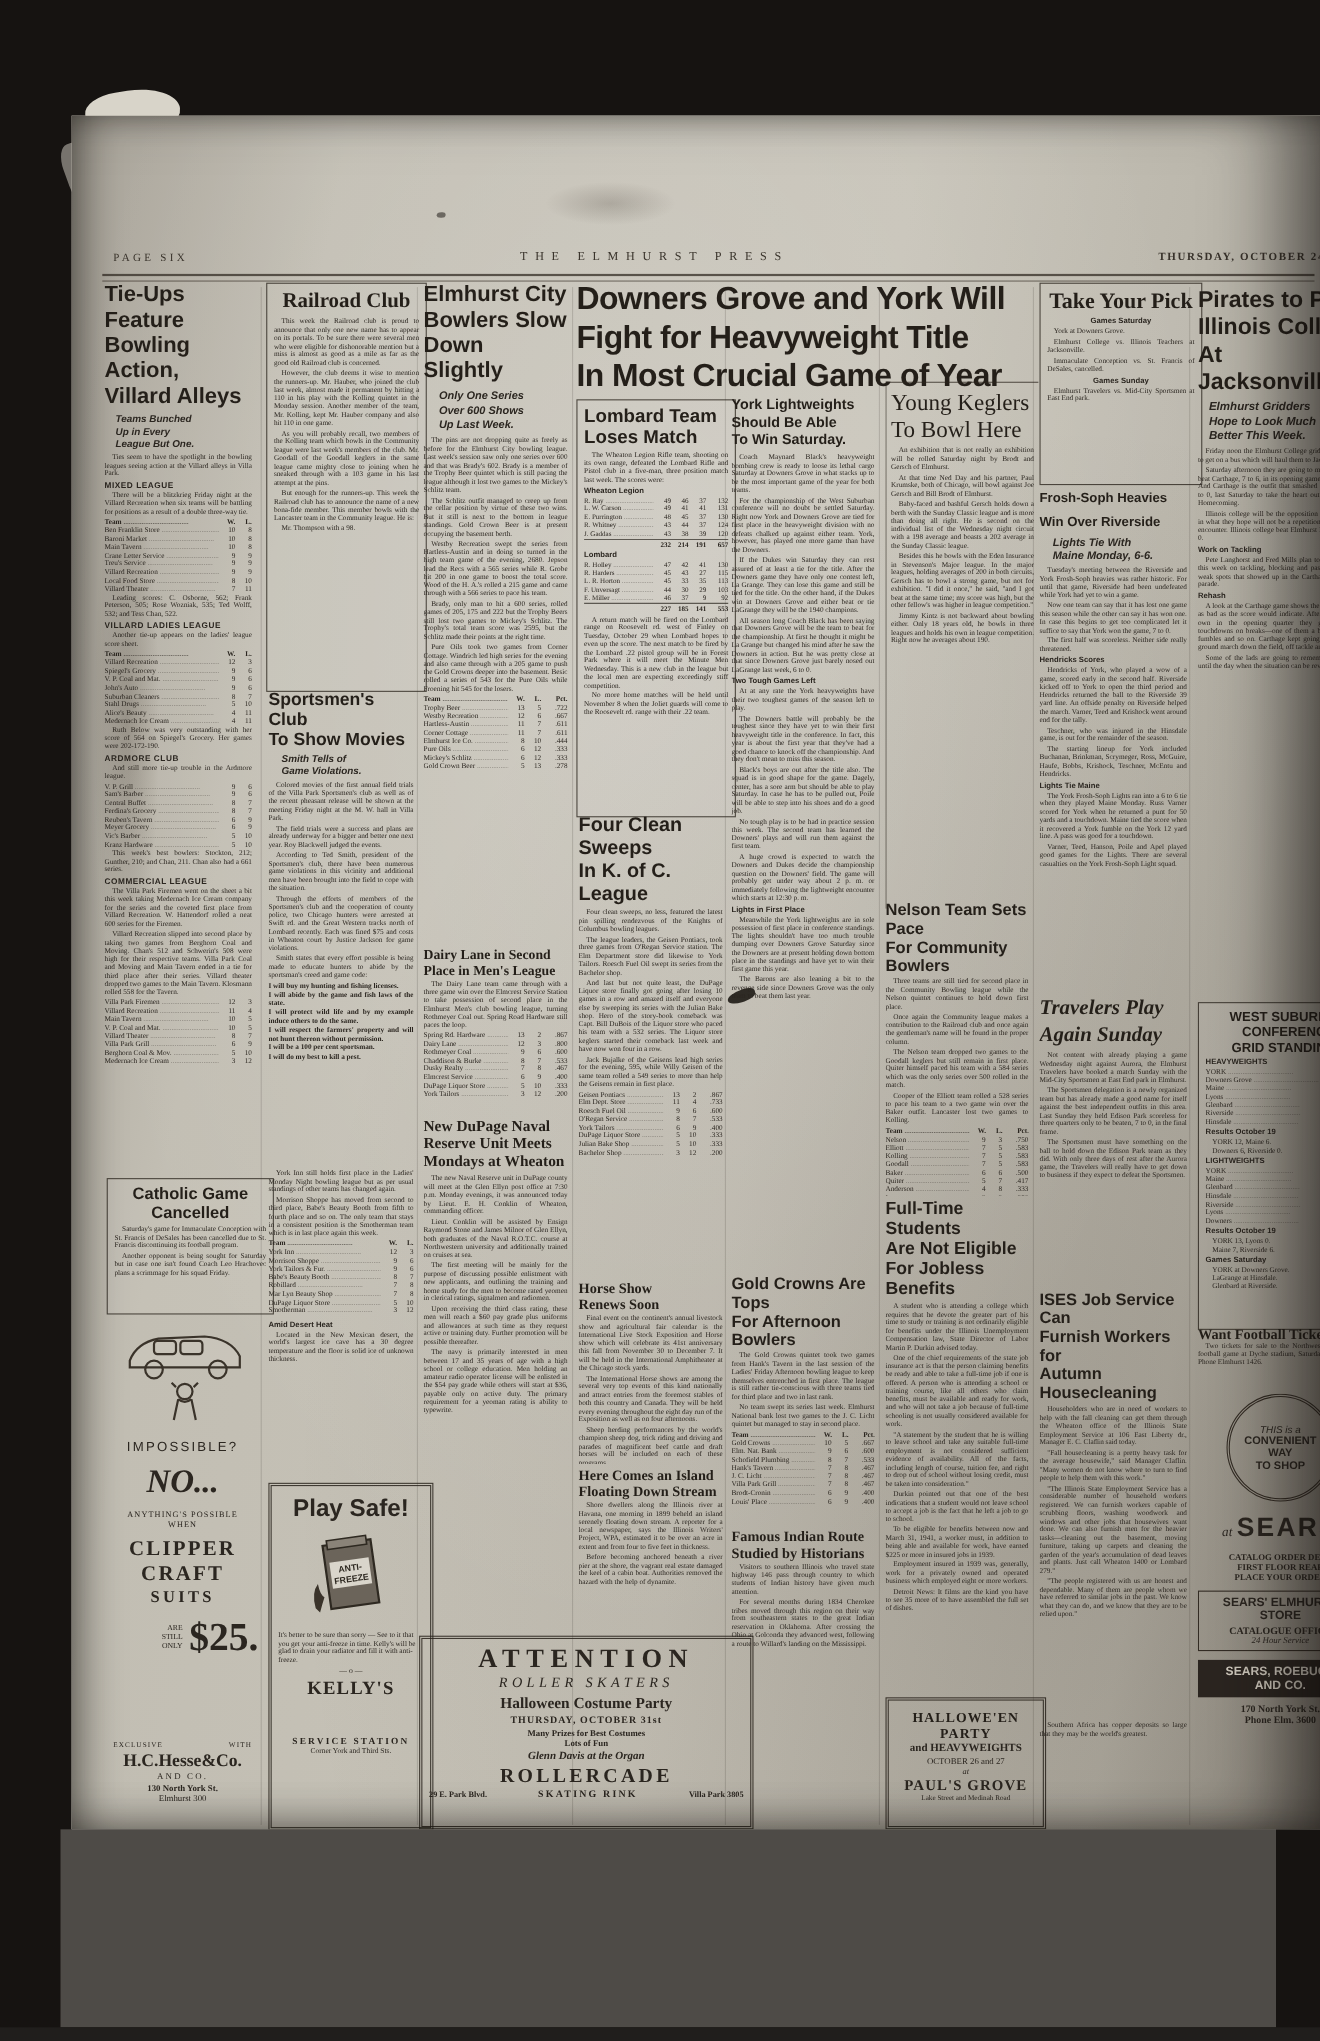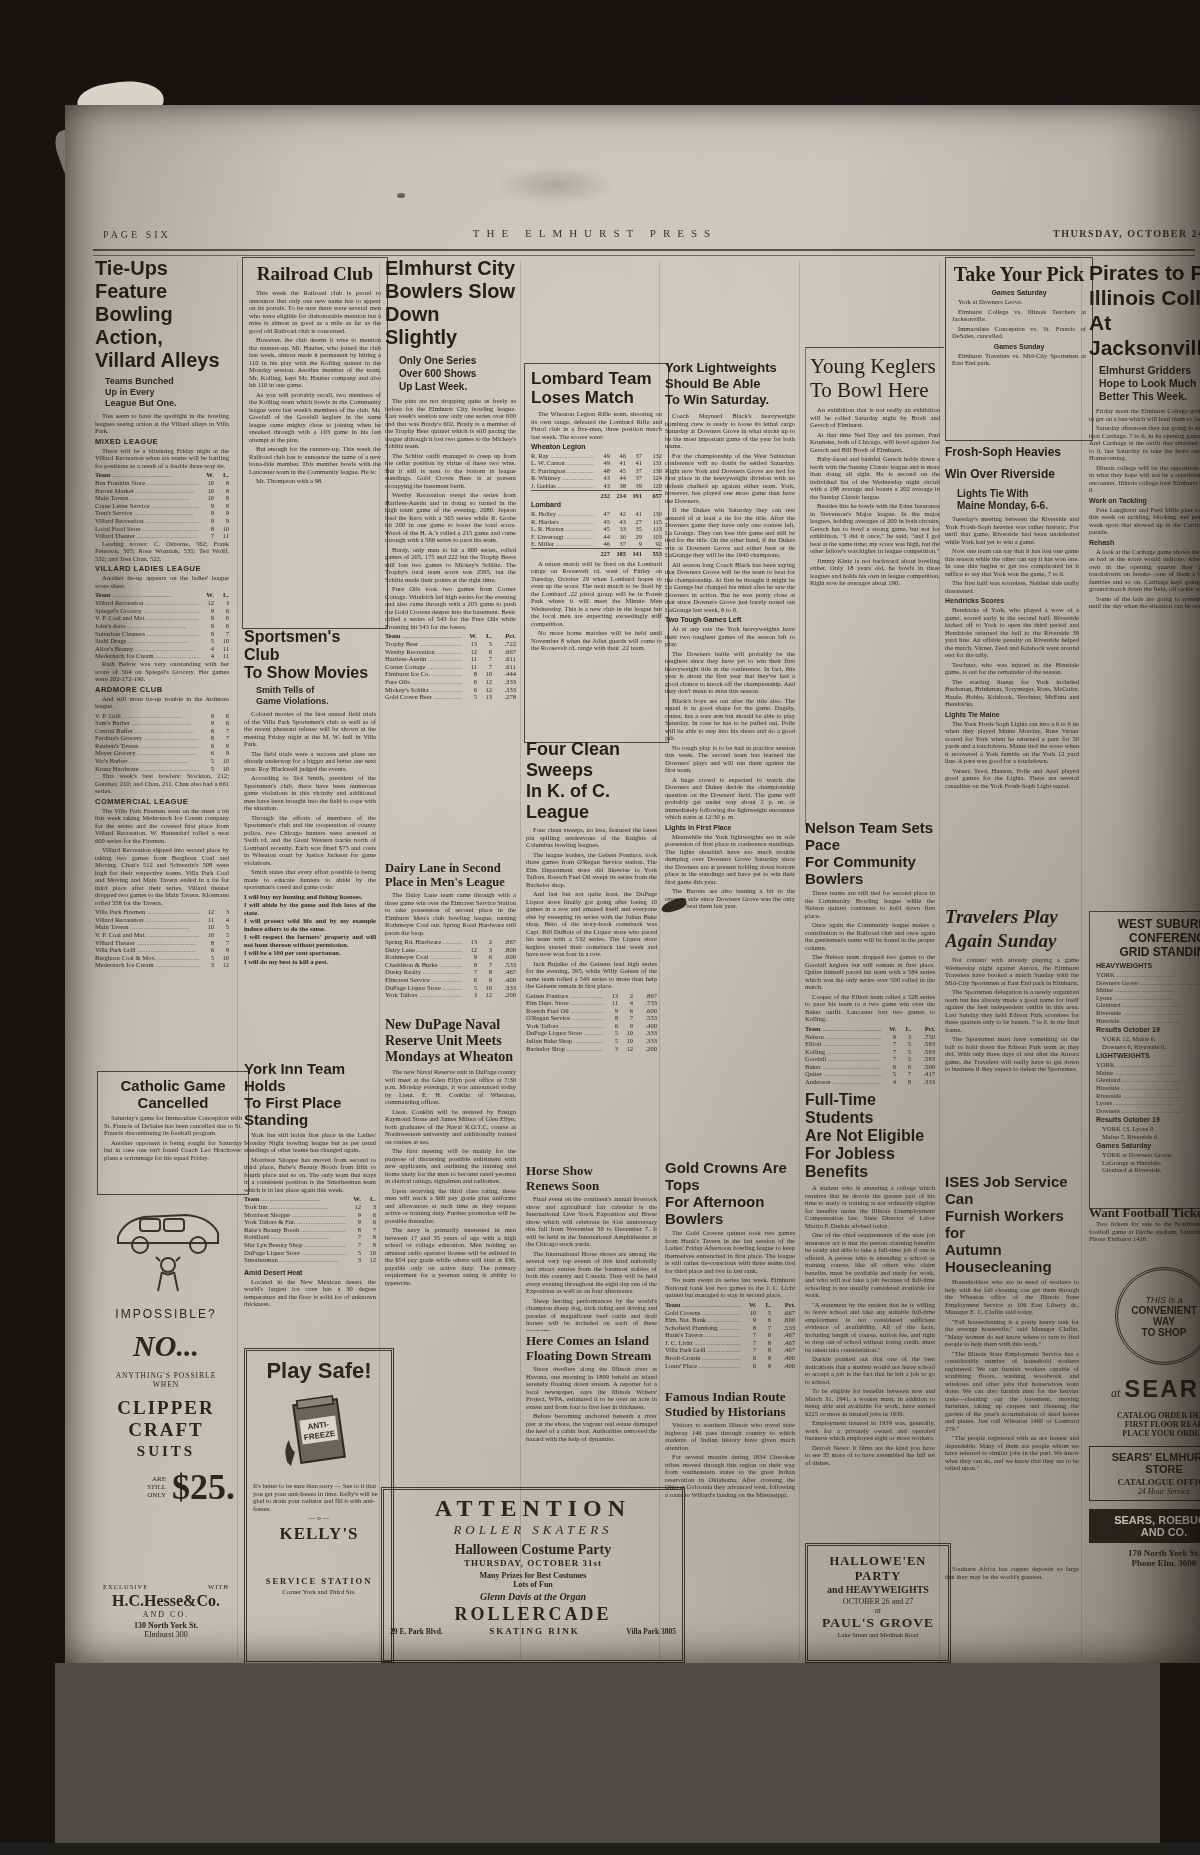--- a/index.html
+++ b/index.html
@@ -25,21 +25,21 @@
   .mast{font-size:11px;letter-spacing:7px;text-align:center;color:#3a342c;}
   .date{font-size:10px;letter-spacing:1.5px;white-space:nowrap;color:#38322b;font-weight:bold;}
   .rule{border-top:2px solid #46403700;height:4px;border-top:2px solid rgba(50,43,35,.75);border-bottom:1px solid rgba(50,43,35,.6);}
   .hsx{font-family:"Liberation Sans",sans-serif;font-weight:bold;font-size:29px;line-height:35px;letter-spacing:-.5px;color:#241f19;}
   .hs1{font-family:"Liberation Sans",sans-serif;font-weight:bold;font-size:20px;line-height:23px;color:#241f19;}
   .hs2{font-family:"Liberation Sans",sans-serif;font-weight:bold;font-size:15px;line-height:17px;color:#241f19;}
   .hs3{font-family:"Liberation Sans",sans-serif;font-weight:bold;font-size:12px;line-height:14px;color:#241f19;}
   .hf1{font-weight:bold;font-size:19px;line-height:22px;text-align:center;color:#241f19;}
   .hf2{font-weight:bold;font-size:13px;line-height:15px;color:#241f19;}
   .hfi{font-style:italic;font-weight:bold;font-size:19px;line-height:24px;color:#241f19;}
-  .kick{font-family:"Liberation Sans",sans-serif;font-weight:bold;font-size:9px;line-height:11px;color:#2b2620;}
+  .kick{font-family:"Liberation Sans",sans-serif;font-weight:bold;font-size:9px;line-height:11px;color:#2b2620;font-style:italic;}
   .bp{font-size:6.6px;line-height:7.5px;text-align:justify;margin:0 0 2px 0;text-indent:7px;}
   .bp:first-child{margin-top:0;}
   .bsub{font-family:"Liberation Sans",sans-serif;font-weight:bold;font-size:7px;line-height:9px;margin:1px 0;}
   .sec{font-family:"Liberation Sans",sans-serif;font-weight:bold;font-size:7.5px;letter-spacing:.5px;margin:2px 0 1px;}
   .tblh{display:flex;font-weight:bold;font-size:6.6px;line-height:8px;}
   .trow{display:flex;font-size:6.6px;line-height:7.6px;}
   .tn{flex:1;white-space:nowrap;overflow:hidden;}
   .tn::after{content:" ....................................";color:rgba(43,38,32,.55);}
   .tw,.tl{width:15px;text-align:right;flex:none;}
   .tp{width:24px;text-align:right;flex:none;}
@@ -386,24 +386,20 @@
           <p class="creed">I will buy my hunting and fishing licenses.</p>
           <p class="creed">I will abide by the game and fish laws of the state.</p>
           <p class="creed">I will protect wild life and by my example induce others to do the same.</p>
           <p class="creed">I will respect the farmers' property and will not hunt thereon without permission.</p>
           <p class="creed">I will be a 100 per cent sportsman.</p>
           <p class="creed">I will do my best to kill a pest.</p>
         </div>
     </section>
 
     <section class="art" style="left:179px;top:955px;width:132px;height:284px;">
-      <div class="hs2">
-        <div>York Inn Team Holds</div>
-          <div>To First Place Standing</div>
-      </div>
       <div style="margin-top:3px;">
           <p class="bp">York Inn still holds first place in the Ladies' Monday Night bowling league but as per usual standings of other teams has changed again.</p>
           <p class="bp">Morrison Shoppe has moved from second to third place, Babe's Beauty Booth from fifth to fourth place and so on.  The only team that stays in a consistent position is the Smotherman team which is in last place again this week.</p>
         </div>
       <div class="tblh">
           <span class="tn" style="overflow:visible;">Team</span>
           <span class="tw">W.</span>
           <span class="tl">L.</span>
         </div>
       <div>
@@ -615,20 +611,25 @@
       </div>
       <div style="margin-top:3px;">
           <p class="bp">The new Naval Reserve unit in DuPage county will meet at the Glen Ellyn post office at 7:30 p.m. Monday evenings, it was announced today by Lieut. E. H. Conklin of Wheaton, commanding officer.</p>
           <p class="bp">Lieut. Conklin will be assisted by Ensign Raymond Stone and James Milnor of Glen Ellyn, both graduates of the Naval R.O.T.C. course at Northwestern university and additionally trained on cruises at sea.</p>
           <p class="bp">The first meeting will be mainly for the purpose of discussing possible enlistment with new applicants, and outlining the training and home study for the men to become rated yeomen in clerical ratings, signalmen and radiomen.</p>
           <p class="bp">Upon receiving the third class rating, these men will reach a $60 pay grade plus uniforms and allowances at such time as they request active or training duty.  Further promotion will be possible thereafter.</p>
           <p class="bp">The navy is primarily interested in men between 17 and 35 years of age with a high school or college education.  Men holding an amateur radio operator license will be enlisted in the $54 pay grade while others will start at $36, payable only on active duty.  The primary requirement for a yeoman rating is ability to typewrite.</p>
         </div>
     </section>
 
+    <div class="art hsx" style="left:459px;top:150px;width:420px;">
+      <div>Downers Grove and York Will</div>
+        <div>Fight for Heavyweight Title</div>
+        <div>In Most Crucial Game of Year</div>
+    </div>
 
     <section class="art boxed" style="left:459px;top:258px;width:131px;height:368px;">
       <div class="hs2" style="font-size:17px;line-height:19px;">
         <div>Lombard Team</div>
           <div>Loses Match</div>
       </div>
       <div style="margin-top:3px;">
           <p class="bp">The Wheaton Legion Rifle team, shooting on its own range, defeated the Lombard Rifle and Pistol club in a five-man, three position match last week.  The scores were:</p>
         </div>
       <div class="bsub">Wheaton Legion</div>

